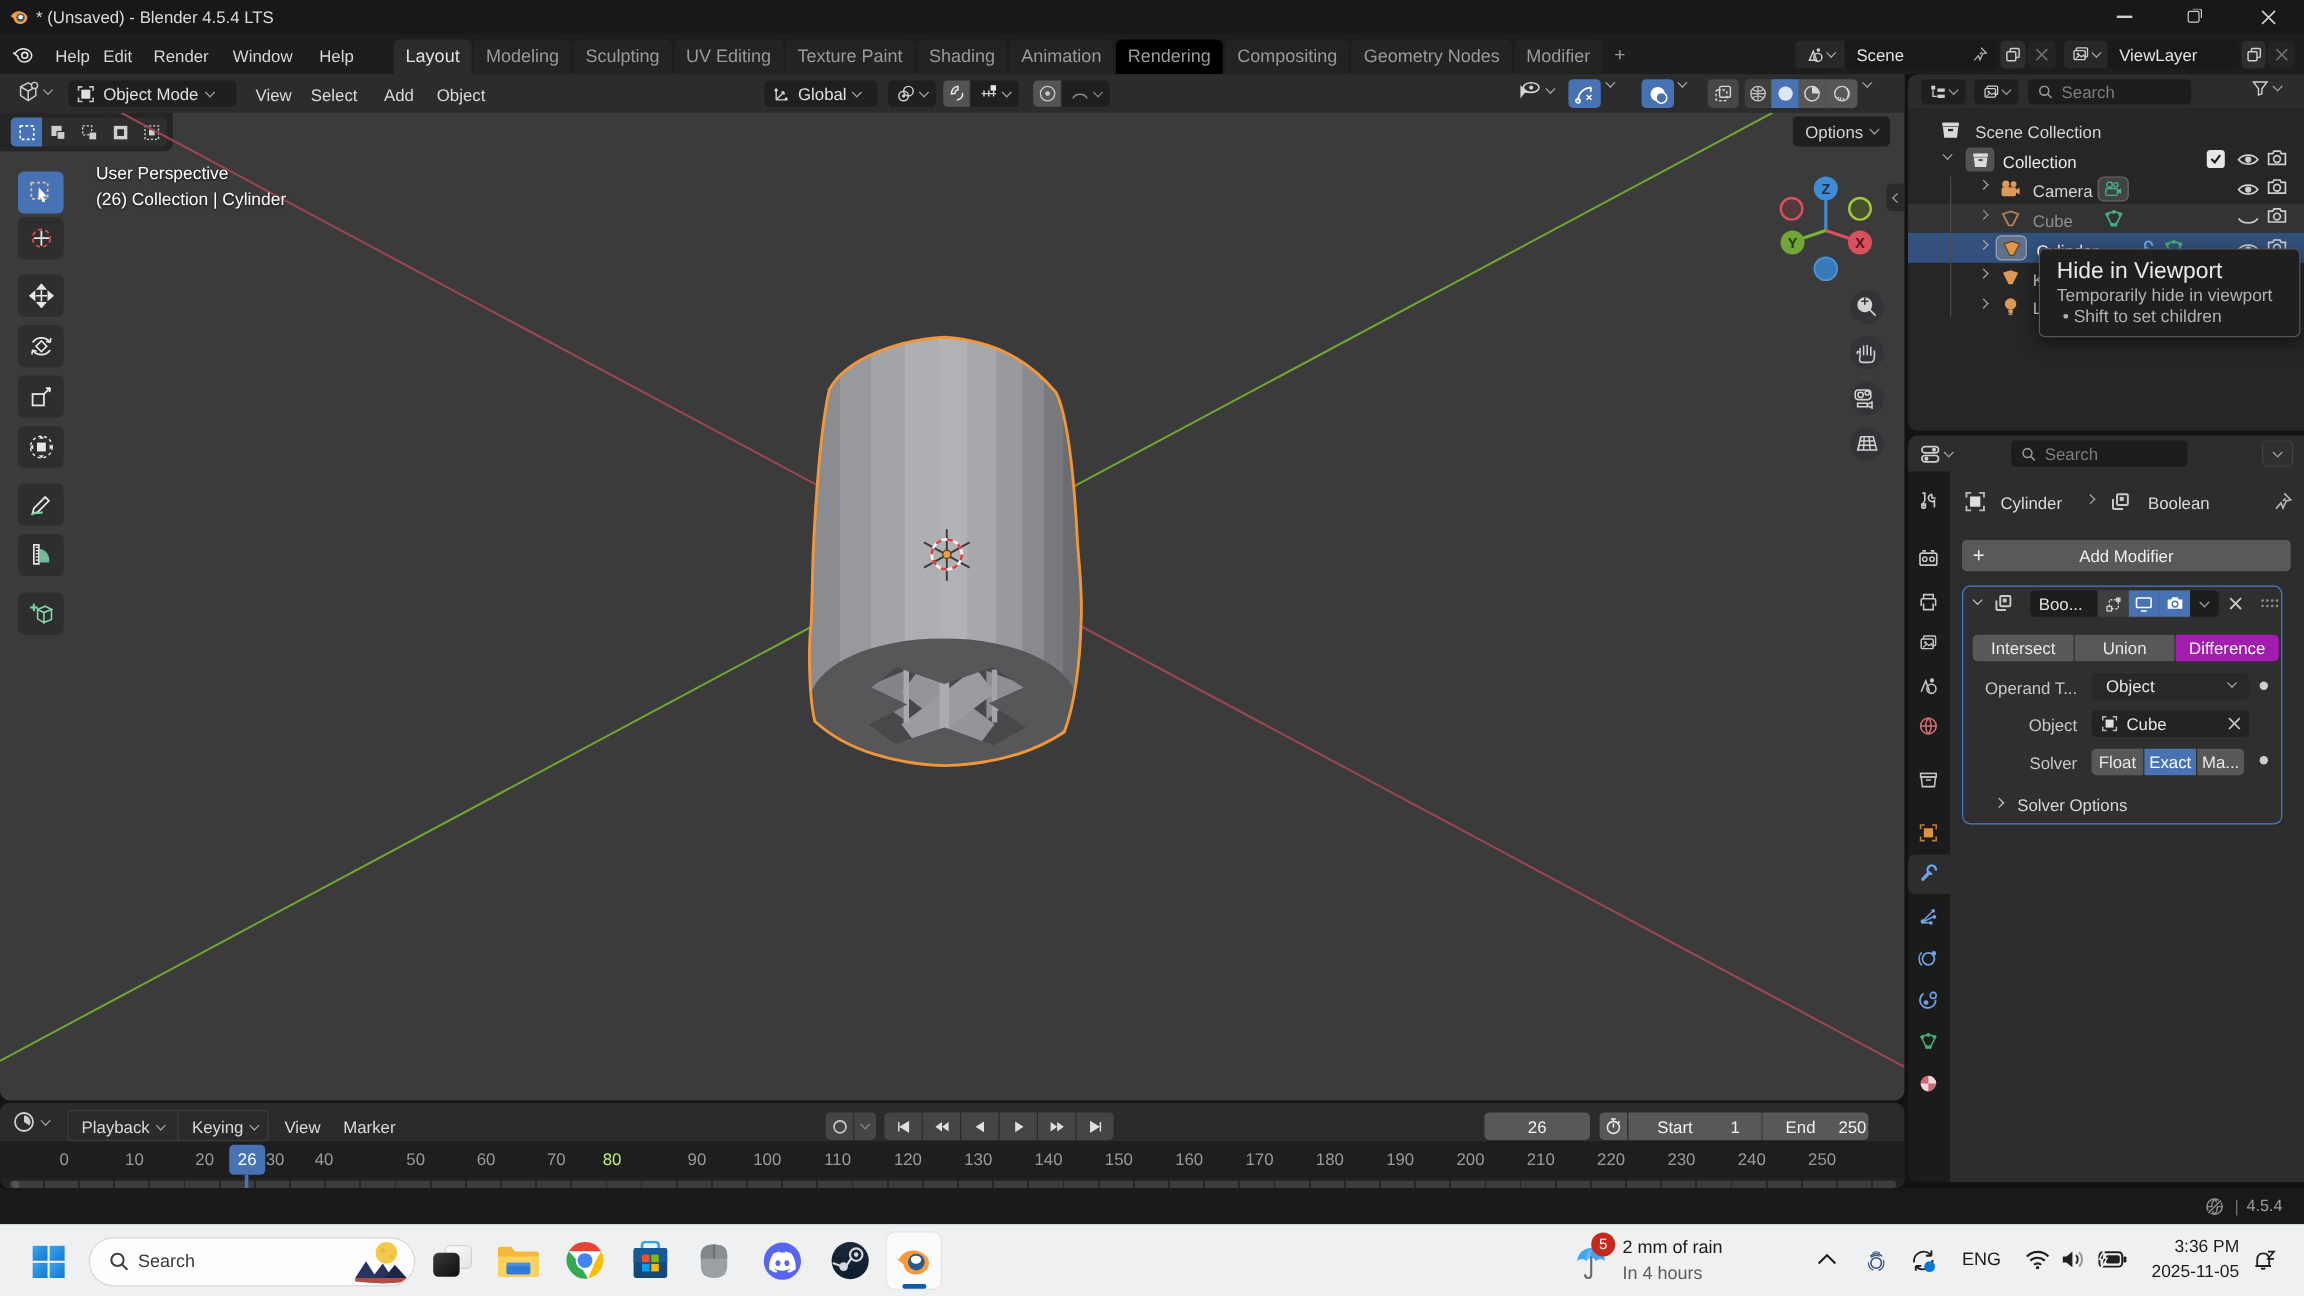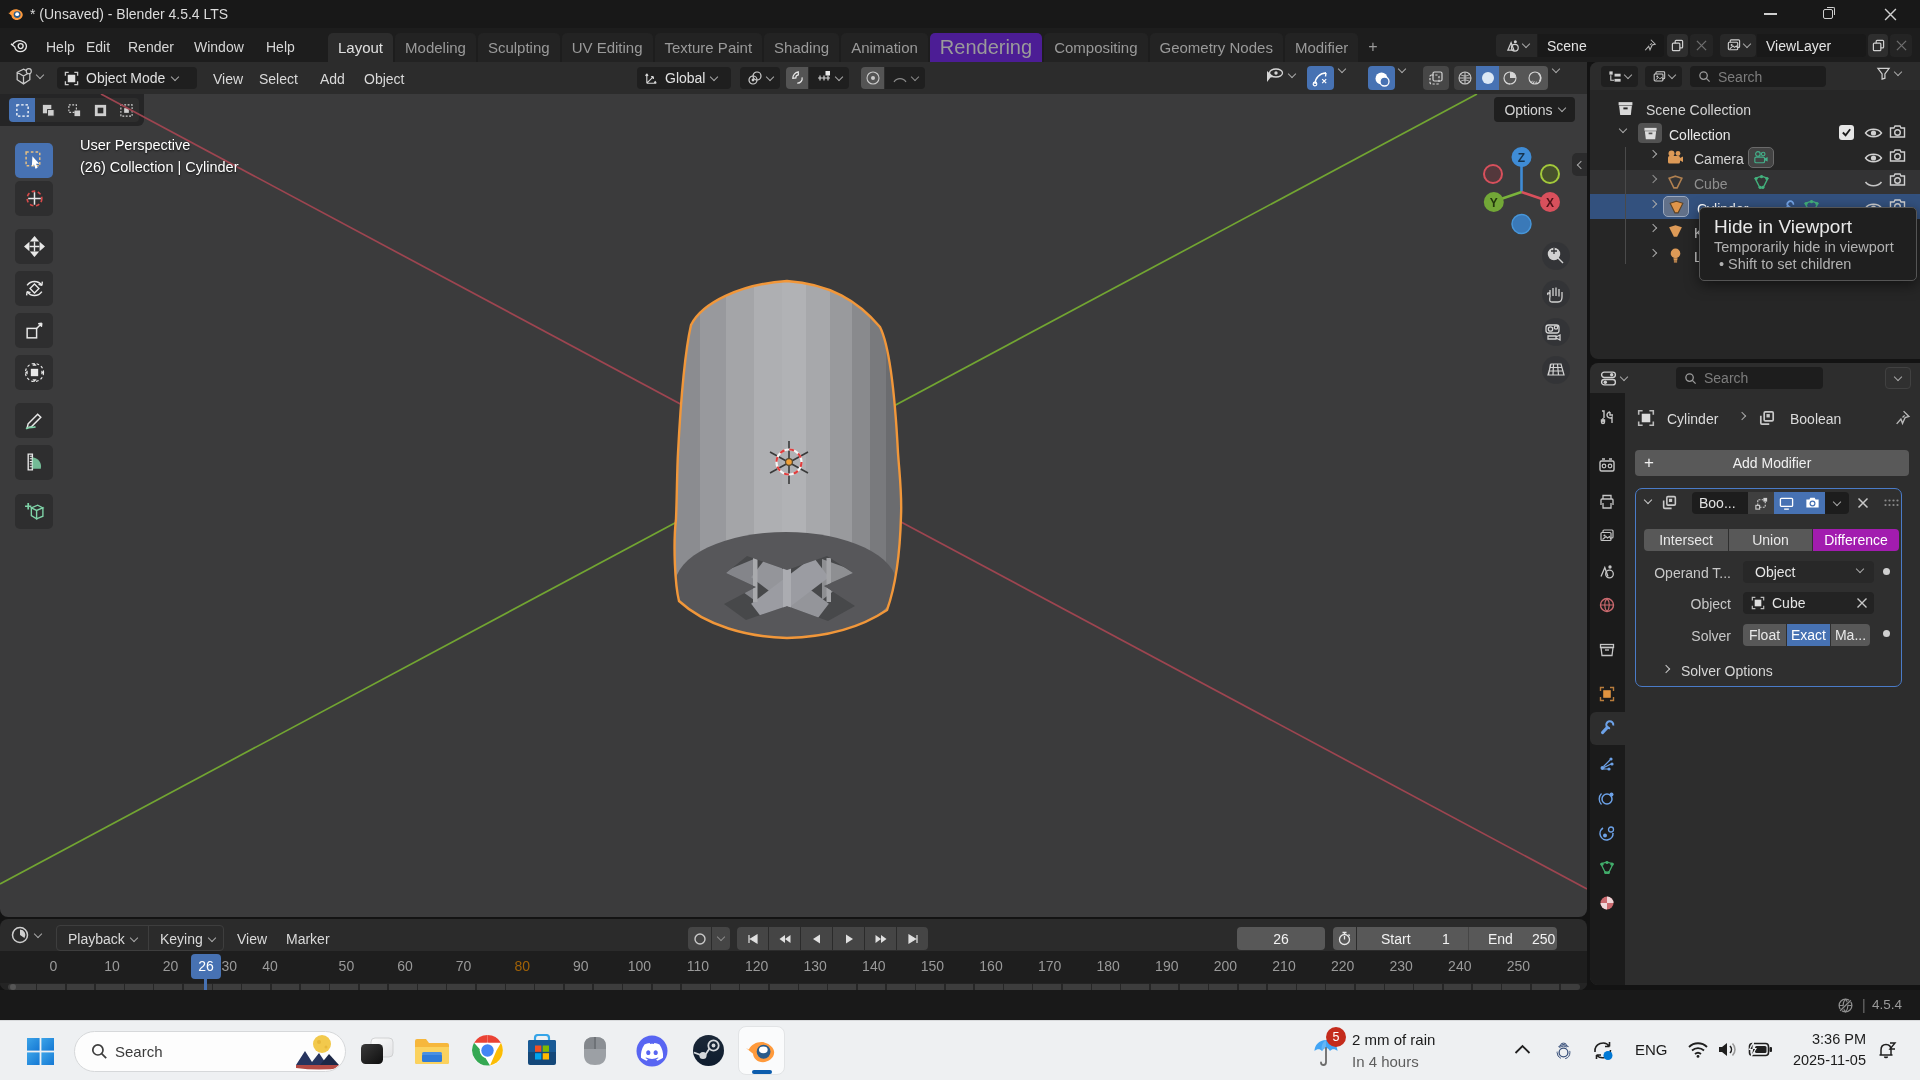--- a/index.html
+++ b/index.html
@@ -37,21 +37,21 @@
 <div class="a t13" style="left:266px;top:39px">Help</div>
 
 <div id="tabs" class="a f" style="left:328px;top:33px;height:29px">
       <div style="font-size:15px;height:29px;line-height:29px;padding:0 10px;margin-right:2px;border-radius:5px 5px 0 0;background:#2c2c2c;color:#e0e0e0;white-space:nowrap">Layout</div>
       <div style="font-size:15px;height:29px;line-height:29px;padding:0 10px;margin-right:2px;border-radius:5px 5px 0 0;background:#232323;color:#9a9a9a;white-space:nowrap">Modeling</div>
       <div style="font-size:15px;height:29px;line-height:29px;padding:0 10px;margin-right:2px;border-radius:5px 5px 0 0;background:#232323;color:#9a9a9a;white-space:nowrap">Sculpting</div>
       <div style="font-size:15px;height:29px;line-height:29px;padding:0 10px;margin-right:2px;border-radius:5px 5px 0 0;background:#232323;color:#9a9a9a;white-space:nowrap">UV Editing</div>
       <div style="font-size:15px;height:29px;line-height:29px;padding:0 10px;margin-right:2px;border-radius:5px 5px 0 0;background:#232323;color:#9a9a9a;white-space:nowrap">Texture Paint</div>
       <div style="font-size:15px;height:29px;line-height:29px;padding:0 10px;margin-right:2px;border-radius:5px 5px 0 0;background:#232323;color:#9a9a9a;white-space:nowrap">Shading</div>
       <div style="font-size:15px;height:29px;line-height:29px;padding:0 10px;margin-right:2px;border-radius:5px 5px 0 0;background:#232323;color:#9a9a9a;white-space:nowrap">Animation</div>
-      <div style="font-size:20px;height:29px;line-height:29px;padding:0 10px;margin-right:2px;border-radius:5px 5px 0 0;background:#4c1d95;color:#9a9a9a;white-space:nowrap">Rendering</div>
+      <div style="font-size:15px;height:29px;line-height:29px;padding:0 10px;margin-right:2px;border-radius:5px 5px 0 0;background:#000000;color:#9a9a9a;white-space:nowrap">Rendering</div>
       <div style="font-size:15px;height:29px;line-height:29px;padding:0 10px;margin-right:2px;border-radius:5px 5px 0 0;background:#232323;color:#9a9a9a;white-space:nowrap">Compositing</div>
       <div style="font-size:15px;height:29px;line-height:29px;padding:0 10px;margin-right:2px;border-radius:5px 5px 0 0;background:#232323;color:#9a9a9a;white-space:nowrap">Geometry Nodes</div>
       <div style="font-size:15px;height:29px;line-height:29px;padding:0 10px;margin-right:2px;border-radius:5px 5px 0 0;background:#232323;color:#9a9a9a;white-space:nowrap">Modifier</div>
       <div style="height:29px;line-height:27px;padding:0 8px;color:#9a9a9a;font-size:16px">+</div>
     </div>
 
 <div class="a f pill" style="left:1496px;top:34px;width:41px;height:23px;border-radius:4px 0 0 4px;background:#282828;justify-content:center;gap:3px">
 <svg width="15" height="15" viewBox="0 0 16 16">
         <circle cx="10.5" cy="10.5" r="3.6" fill="none" stroke="#cfcfcf" stroke-width="1.3"></circle>
         <path d="M3 13 L6.5 5 L9.5 13Z" fill="none" stroke="#cfcfcf" stroke-width="1.3"></path>
@@ -841,21 +841,21 @@
 
 <div id="ruler" class="a" style="left:0;top:958px;width:1587px;height:25px">
       <div style="position:absolute;left:33.4px;top:0;width:40px;text-align:center;color:#9a9a9a">0</div>
       <div style="position:absolute;left:92px;top:0;width:40px;text-align:center;color:#9a9a9a">10</div>
       <div style="position:absolute;left:150.6px;top:0;width:40px;text-align:center;color:#9a9a9a">20</div>
       <div style="position:absolute;left:209.20000000000002px;top:0;width:40px;text-align:center;color:#9a9a9a">30</div>
       <div style="position:absolute;left:250px;top:0;width:40px;text-align:center;color:#9a9a9a">40</div>
       <div style="position:absolute;left:326.4px;top:0;width:40px;text-align:center;color:#9a9a9a">50</div>
       <div style="position:absolute;left:385px;top:0;width:40px;text-align:center;color:#9a9a9a">60</div>
       <div style="position:absolute;left:443.6px;top:0;width:40px;text-align:center;color:#9a9a9a">70</div>
-      <div style="position:absolute;left:502.20000000000005px;top:0;width:40px;text-align:center;color:#a16207">80</div>
+      <div style="position:absolute;left:502.20000000000005px;top:0;width:40px;text-align:left;color:#bef264">80</div>
       <div style="position:absolute;left:560.8px;top:0;width:40px;text-align:center;color:#9a9a9a">90</div>
       <div style="position:absolute;left:619.4px;top:0;width:40px;text-align:center;color:#9a9a9a">100</div>
       <div style="position:absolute;left:678px;top:0;width:40px;text-align:center;color:#9a9a9a">110</div>
       <div style="position:absolute;left:736.6px;top:0;width:40px;text-align:center;color:#9a9a9a">120</div>
       <div style="position:absolute;left:795.2px;top:0;width:40px;text-align:center;color:#9a9a9a">130</div>
       <div style="position:absolute;left:853.8000000000001px;top:0;width:40px;text-align:center;color:#9a9a9a">140</div>
       <div style="position:absolute;left:912.4px;top:0;width:40px;text-align:center;color:#9a9a9a">150</div>
       <div style="position:absolute;left:971px;top:0;width:40px;text-align:center;color:#9a9a9a">160</div>
       <div style="position:absolute;left:1029.6000000000001px;top:0;width:40px;text-align:center;color:#9a9a9a">170</div>
       <div style="position:absolute;left:1088.2px;top:0;width:40px;text-align:center;color:#9a9a9a">180</div>

